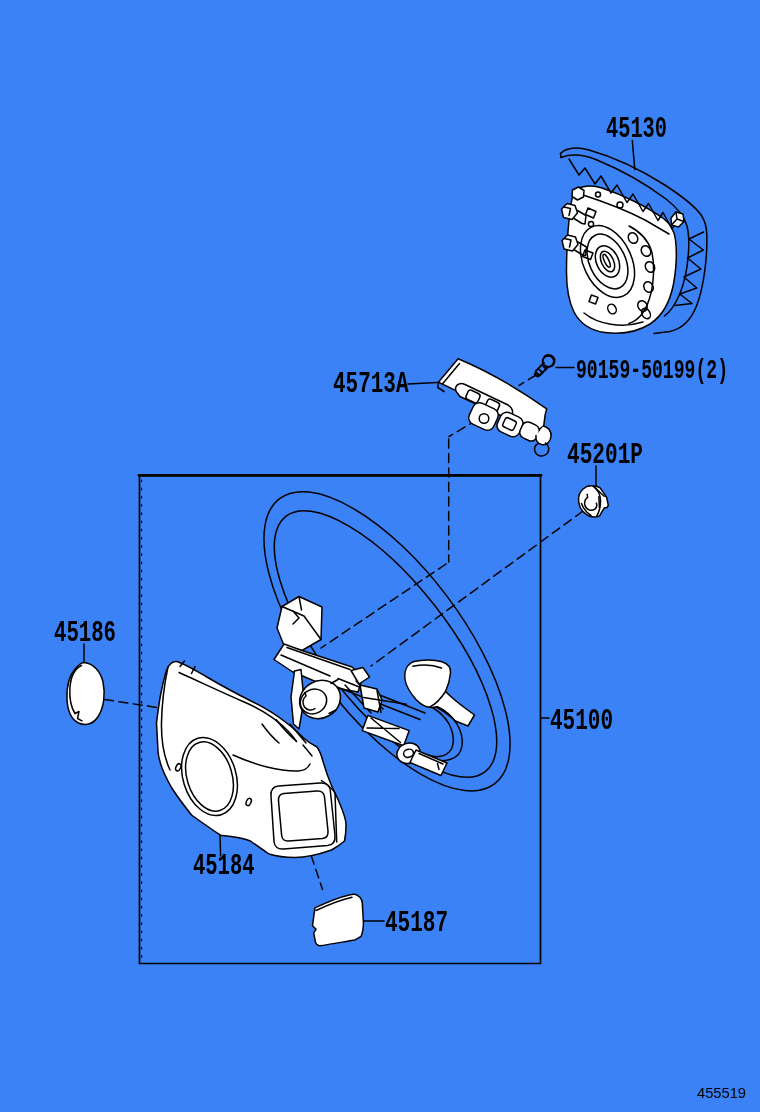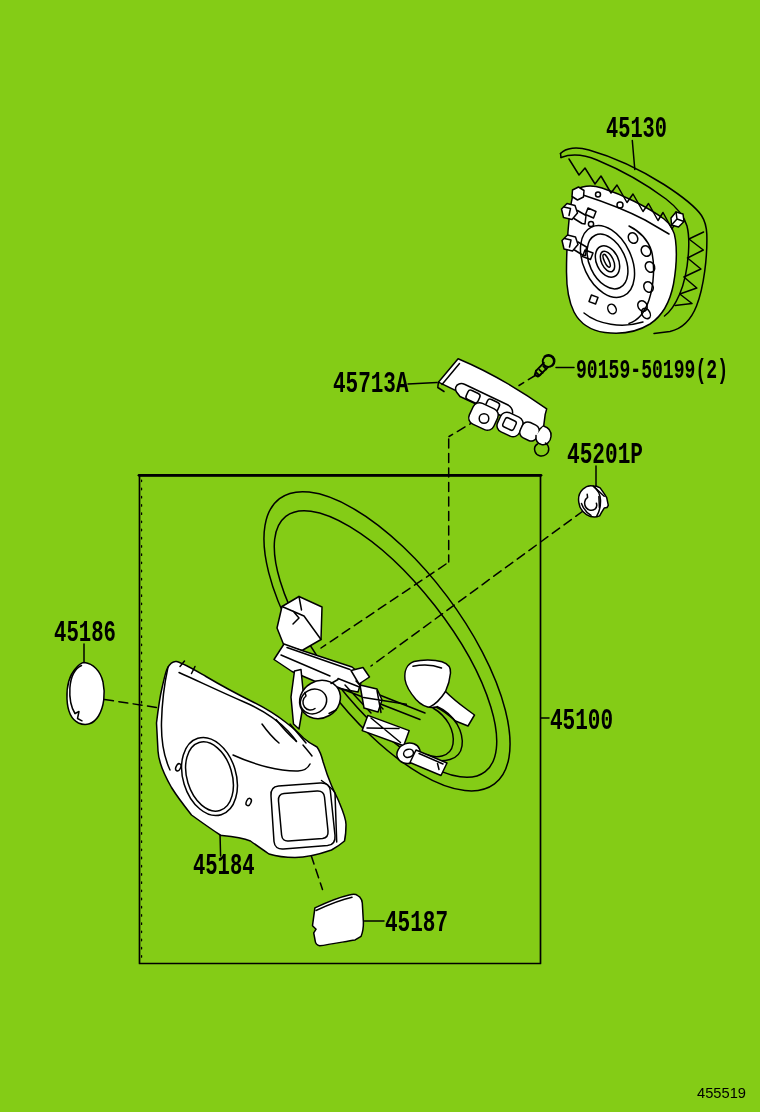--- a/index.html
+++ b/index.html
@@ -1,16 +1,16 @@
 <!DOCTYPE html>
 <html><head>
 <meta charset="utf-8">
 <style>
   html,body{margin:0;padding:0;background:#ffffff;}
-  #page{position:relative;width:760px;height:1112px;background:#84cc16;overflow:hidden;}
+  #page{position:relative;width:760px;height:1112px;background:#3b82f6;overflow:hidden;}
   svg{position:absolute;left:0;top:0;}
   text{font-family:"Liberation Mono",monospace;font-weight:bold;fill:#000;}
   .pn{font-size:30px;}
   .pn2{font-size:27.5px;}
   .fig{font-family:"Liberation Sans",sans-serif;font-weight:normal;font-size:15.5px;}
 </style>
 </head>
 <body>
 <div id="page">
 <svg width="760" height="1112" viewBox="0 0 760 1112" fill="none" stroke="#000" stroke-width="1.5" stroke-linecap="round" stroke-linejoin="round">

